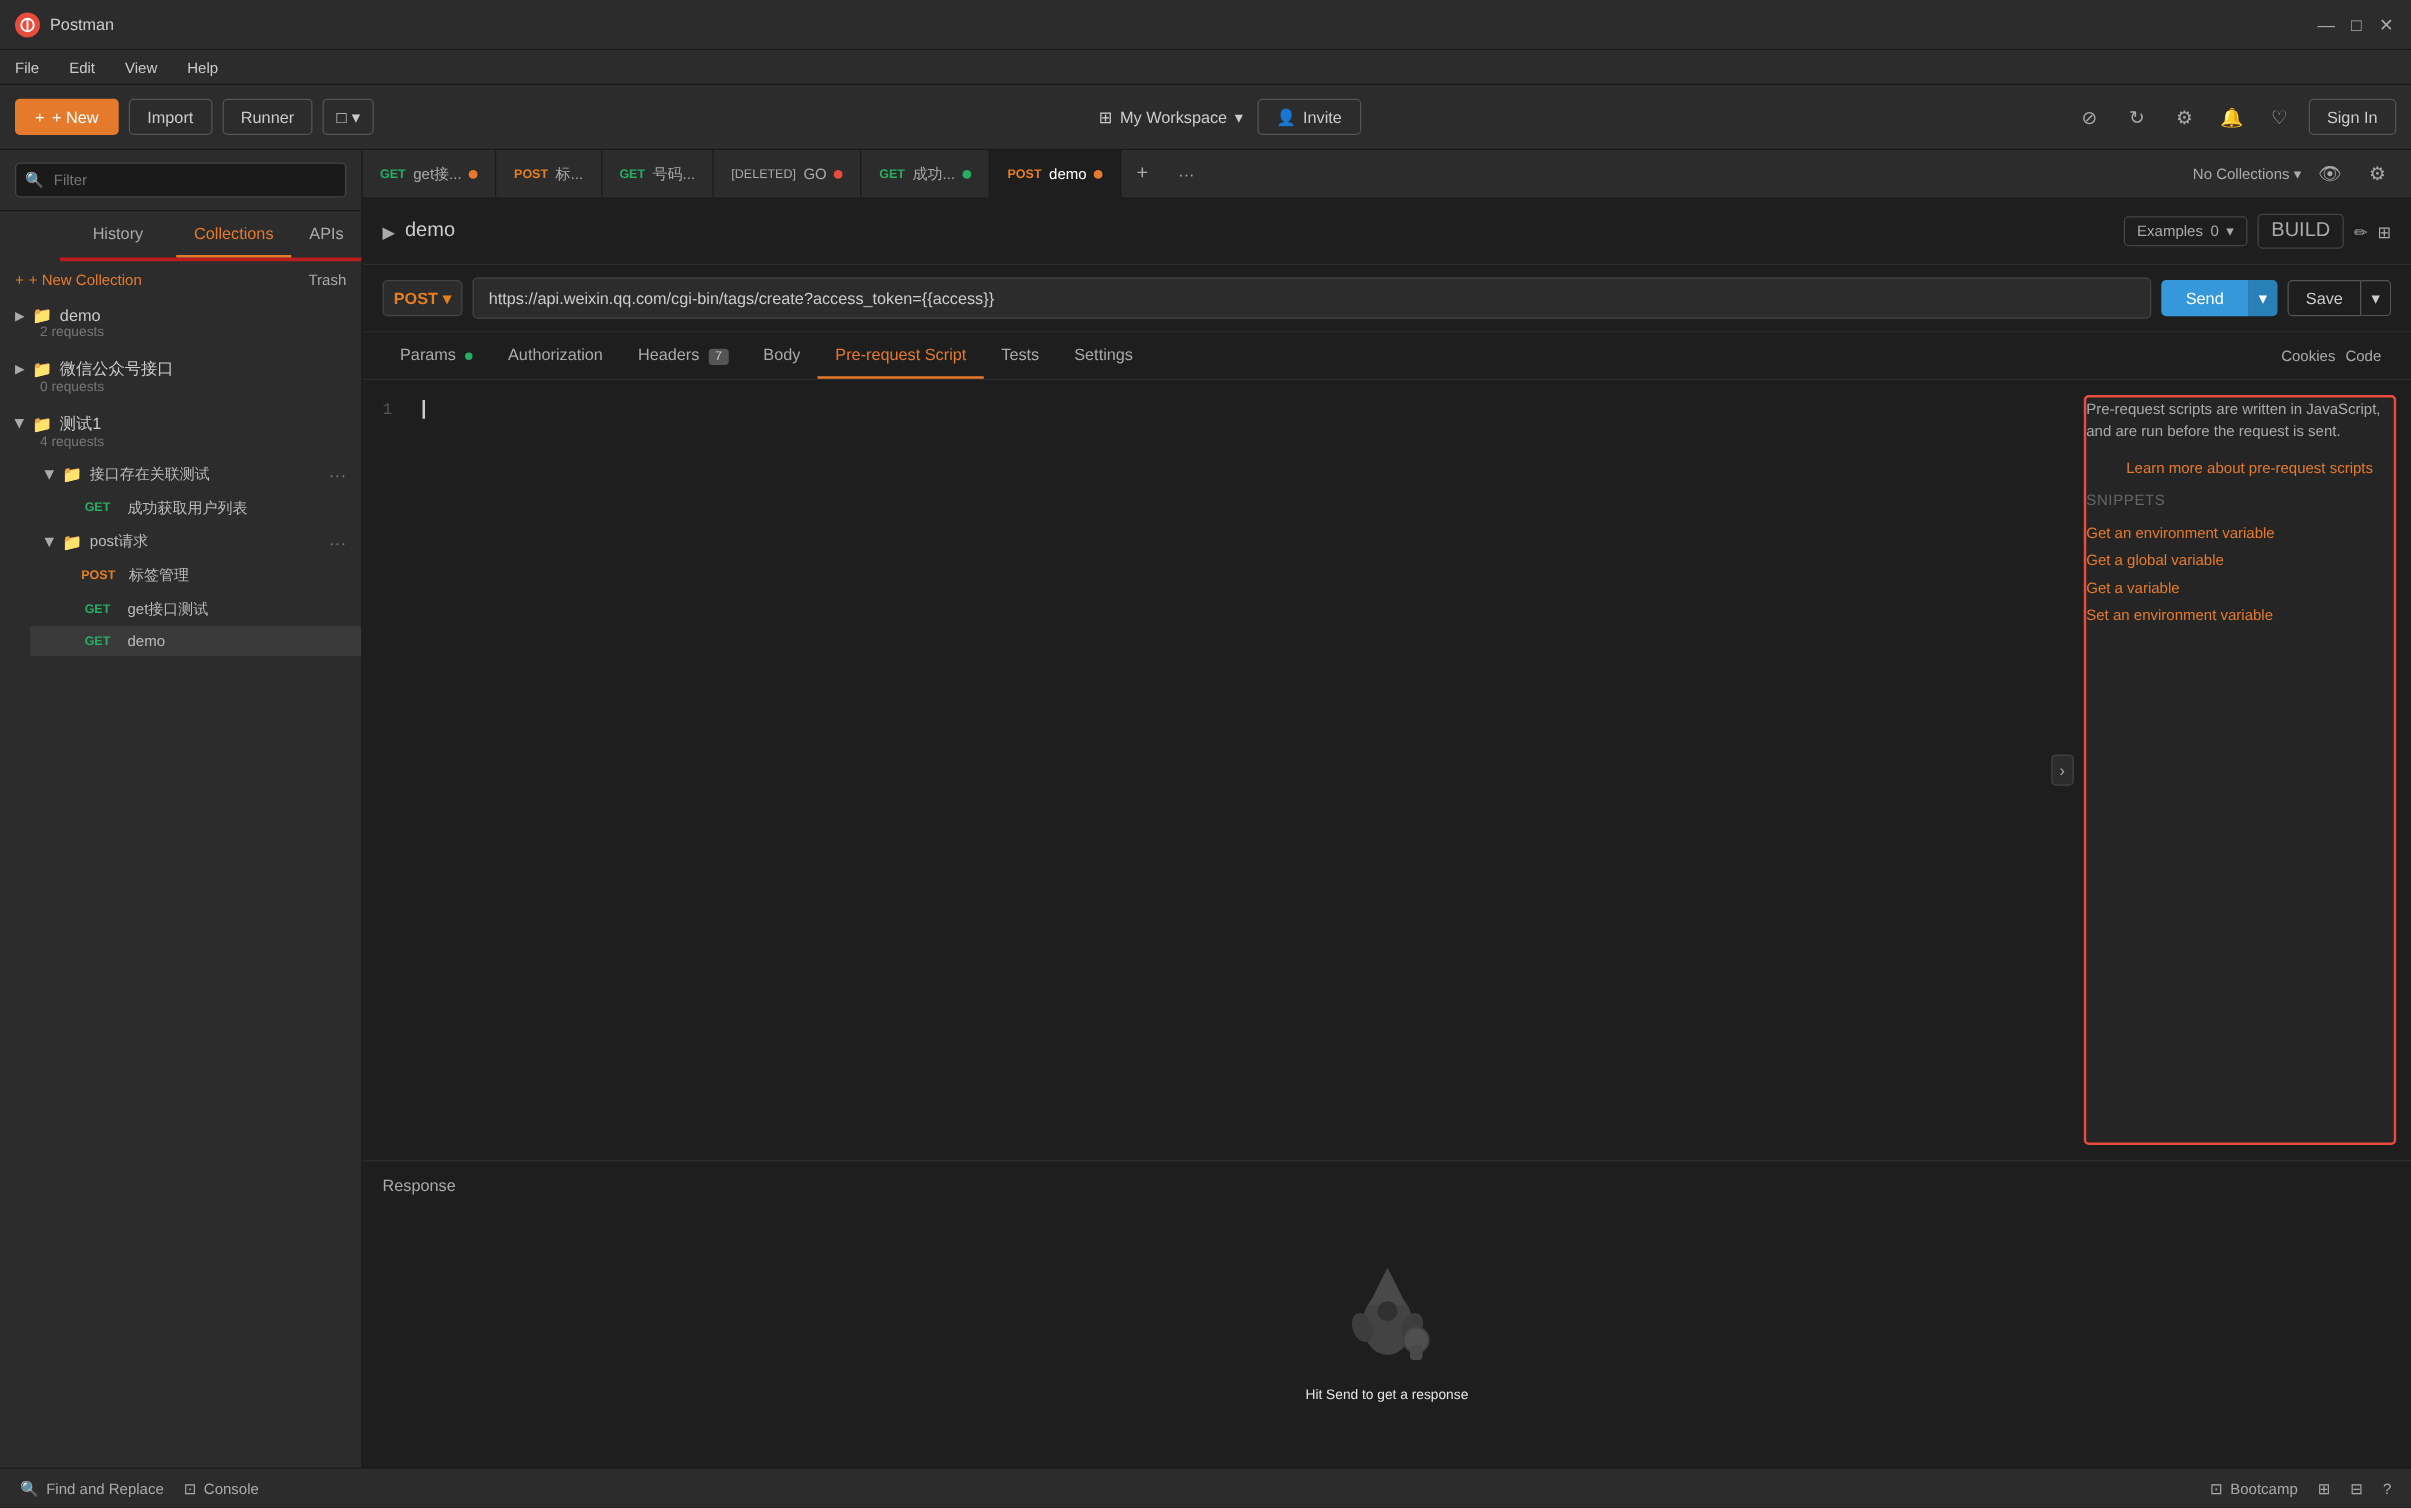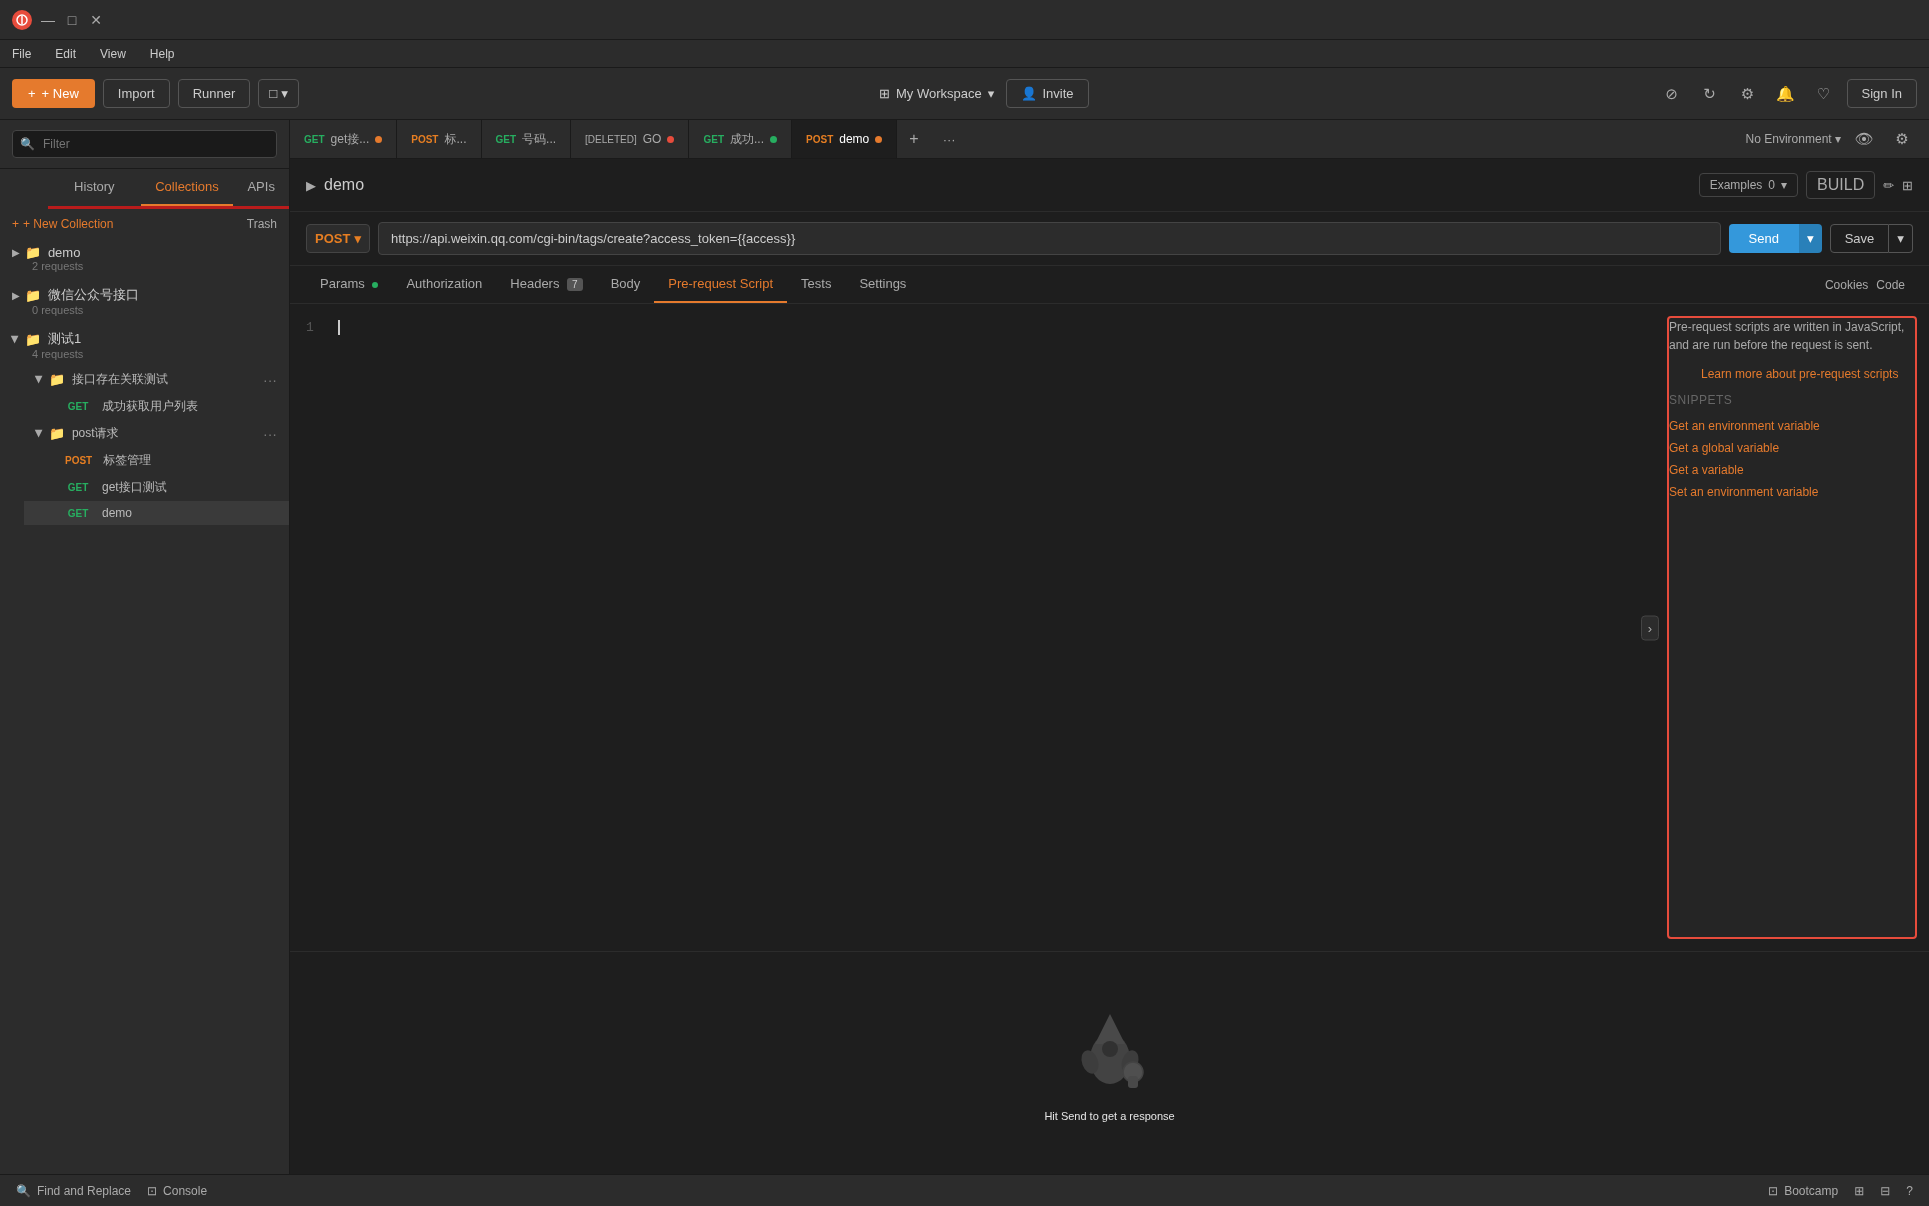--- a/index.html
+++ b/index.html
@@ -143,20 +143,21 @@
 </head>
 <body>
 
 <div class="titlebar">
   <div class="titlebar-logo">
     <svg viewBox="0 0 14 14" fill="white">
         <circle cx="7" cy="7" r="5" fill="none" stroke="white" stroke-width="1.5"></circle>
         <line x1="7" y1="3" x2="7" y2="11" stroke="white" stroke-width="1.5"></line>
       </svg>
   </div>
+  <span class="titlebar-title">Postman</span>
   <div class="titlebar-controls">
     <span class="titlebar-btn">—</span>
     <span class="titlebar-btn">□</span>
     <span class="titlebar-btn">✕</span>
   </div>
 </div>
 
 <div class="menubar">
   <span class="menubar-item">File</span>
   <span class="menubar-item">Edit</span>
@@ -315,21 +316,21 @@
         <span class="tab-dot tab-dot-green"></span>
       </div>
       <div class="tab active">
         <span class="tab-label-post">POST</span>
         <span>demo</span>
         <span class="tab-dot tab-dot-orange"></span>
       </div>
       <div class="tab-add">+</div>
       <div class="tab-more">···</div>
       <div style="margin-left:auto; display:flex; align-items:center; gap:8px; padding-right:12px;">
-        <span style="color:#aaa;font-size:12px;">No Environment ▾</span>
+        <span style="color:#aaa;font-size:12px;">No Collections ▾</span>
         <span class="icon-btn">👁</span>
         <span class="icon-btn">⚙</span>
       </div>
     </div>
 
     <div class="request-header">
       <div class="request-name-row">
         <span class="expand-btn">▶</span>
         <span class="request-title">demo</span>
       </div>
@@ -404,20 +405,21 @@
         <a class="snippet-item">Get an environment variable</a>
         <a class="snippet-item">Get a global variable</a>
         <a class="snippet-item">Get a variable</a>
         <a class="snippet-item">Set an environment variable</a>
       </div>
 
       <div class="panel-collapse-btn">›</div>
     </div>
 
     <div class="response-area">
+      <div class="response-label">Response</div>
       <div class="response-rocket">
 
         <svg width="90" height="90" viewBox="0 0 90 90" opacity="0.35">
           <ellipse cx="45" cy="55" rx="20" ry="25" fill="#888"></ellipse>
           <polygon points="45,10 30,40 60,40" fill="#999"></polygon>
           <circle cx="45" cy="45" r="8" fill="#555"></circle>
           <ellipse cx="25" cy="58" rx="8" ry="12" fill="#777" transform="rotate(-20 25 58)"></ellipse>
           <ellipse cx="65" cy="58" rx="8" ry="12" fill="#777" transform="rotate(20 65 58)"></ellipse>
 
           <circle cx="68" cy="68" r="10" fill="#aaa" stroke="#888" stroke-width="1.5"></circle>

